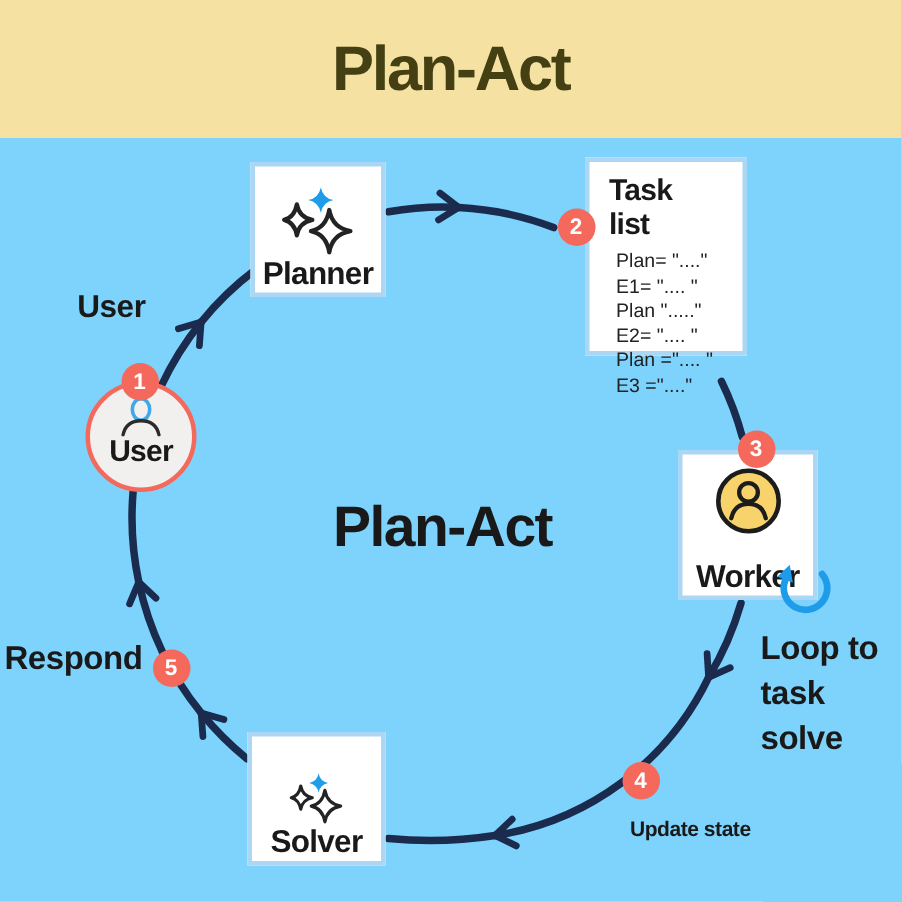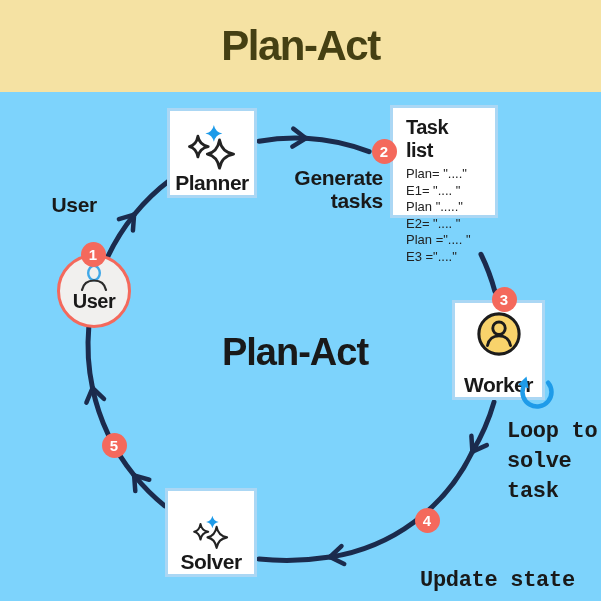--- a/index.html
+++ b/index.html
@@ -15,21 +15,21 @@
   .arcs{position:absolute;left:0;top:0;z-index:1;}
 
   
   .node{position:absolute;box-sizing:border-box;background:#ffffff;border:3px solid #abd7f4;
         display:flex;flex-direction:column;align-items:center;z-index:2;color:#191919;}
   .node .lbl-node{font-weight:700;font-size:21px;letter-spacing:-0.5px;}
   #node-planner{left:167px;top:108px;width:90px;height:90px;padding-top:13px;}
   #node-solver{left:165px;top:488px;width:92px;height:89px;padding-top:24px;}
   #node-worker{left:452px;top:300px;width:93px;height:100px;padding-top:8px;}
   #node-worker .lbl-node{margin-top:16px;}
-  #node-tasklist{left:390px;top:105px;width:108px;height:113px;align-items:flex-start;
+  #node-tasklist{left:390px;top:105px;width:108px;height:132px;align-items:center;
                  padding:8px 15px 0 13px;}
   #node-tasklist .title{font-weight:700;font-size:20px;letter-spacing:-0.5px;}
   #node-tasklist .items{margin-top:4px;font-size:13px;line-height:16.5px;color:#222;}
   #node-user{left:57px;top:254px;width:74px;height:74px;border-radius:50%;
              border-color:#f4695c;background:#f1f0ee;padding-top:8px;}
   #node-user .lbl-node{font-size:20px;margin-top:-1px;}
 
   
   .badge{position:absolute;width:25px;height:25px;border-radius:50%;background:#f4695c;
          color:#fff;font-size:15px;font-weight:700;display:flex;align-items:center;
@@ -37,22 +37,22 @@
   #badge-1{left:80.5px;top:241.5px;}
   #badge-2{left:371.5px;top:139px;}
   #badge-3{left:491.5px;top:286.5px;}
   #badge-4{left:414.5px;top:507.5px;}
   #badge-5{left:101.5px;top:432.5px;}
 
   
   .flabel{position:absolute;font-weight:700;color:#191919;z-index:3;letter-spacing:-0.3px;}
   #lbl-user-request{right:504px;top:194px;text-align:right;font-size:21px;line-height:22px;}
   #lbl-generate{right:218px;top:166px;text-align:right;font-size:21px;line-height:23px;}
-  #lbl-loop{left:507px;top:417px;font-size:22px;line-height:30px;font-family:Liberation Mono, monospace;}
-  #lbl-update{left:420px;top:568px;font-size:22px;line-height:25px;font-family:Liberation Mono, monospace;}
+  #lbl-loop{left:507px;top:417px;font-size:22px;line-height:30px;}
+  #lbl-update{left:420px;top:540px;font-size:14px;line-height:25px;}
   #lbl-respond{right:506px;top:429px;text-align:right;font-size:22px;line-height:20px;}
   #center-title{position:absolute;left:205px;top:331px;width:180px;text-align:center;
                 font-size:38px;font-weight:700;letter-spacing:-1px;color:#191919;z-index:2;}
 
   .loop-icon{position:absolute;left:517px;top:372px;z-index:3;}
 </style>
 </head>
 <body>
 
 <div class="page">
@@ -143,28 +143,25 @@
 
   <div class="badge" id="badge-1">1</div>
   <div class="badge" id="badge-2">2</div>
   <div class="badge" id="badge-3">3</div>
   <div class="badge" id="badge-4">4</div>
   <div class="badge" id="badge-5">5</div>
 
   <div class="flabel" id="lbl-user-request">
     <div>User</div>
   </div>
-  <div class="flabel" id="lbl-generate">
-    <div>Generate</div>
-    <div>tasks</div>
-  </div>
   <div class="flabel" id="lbl-loop">
     <div>Loop to</div>
+    <div>task</div>
     <div>solve</div>
-    <div>task</div>
   </div>
   <div class="flabel" id="lbl-update">
     <div>Update state</div>
   </div>
   <div class="flabel" id="lbl-respond">
+    <div>Respond</div>
   </div>
 
 </div>
 
 </body></html>

